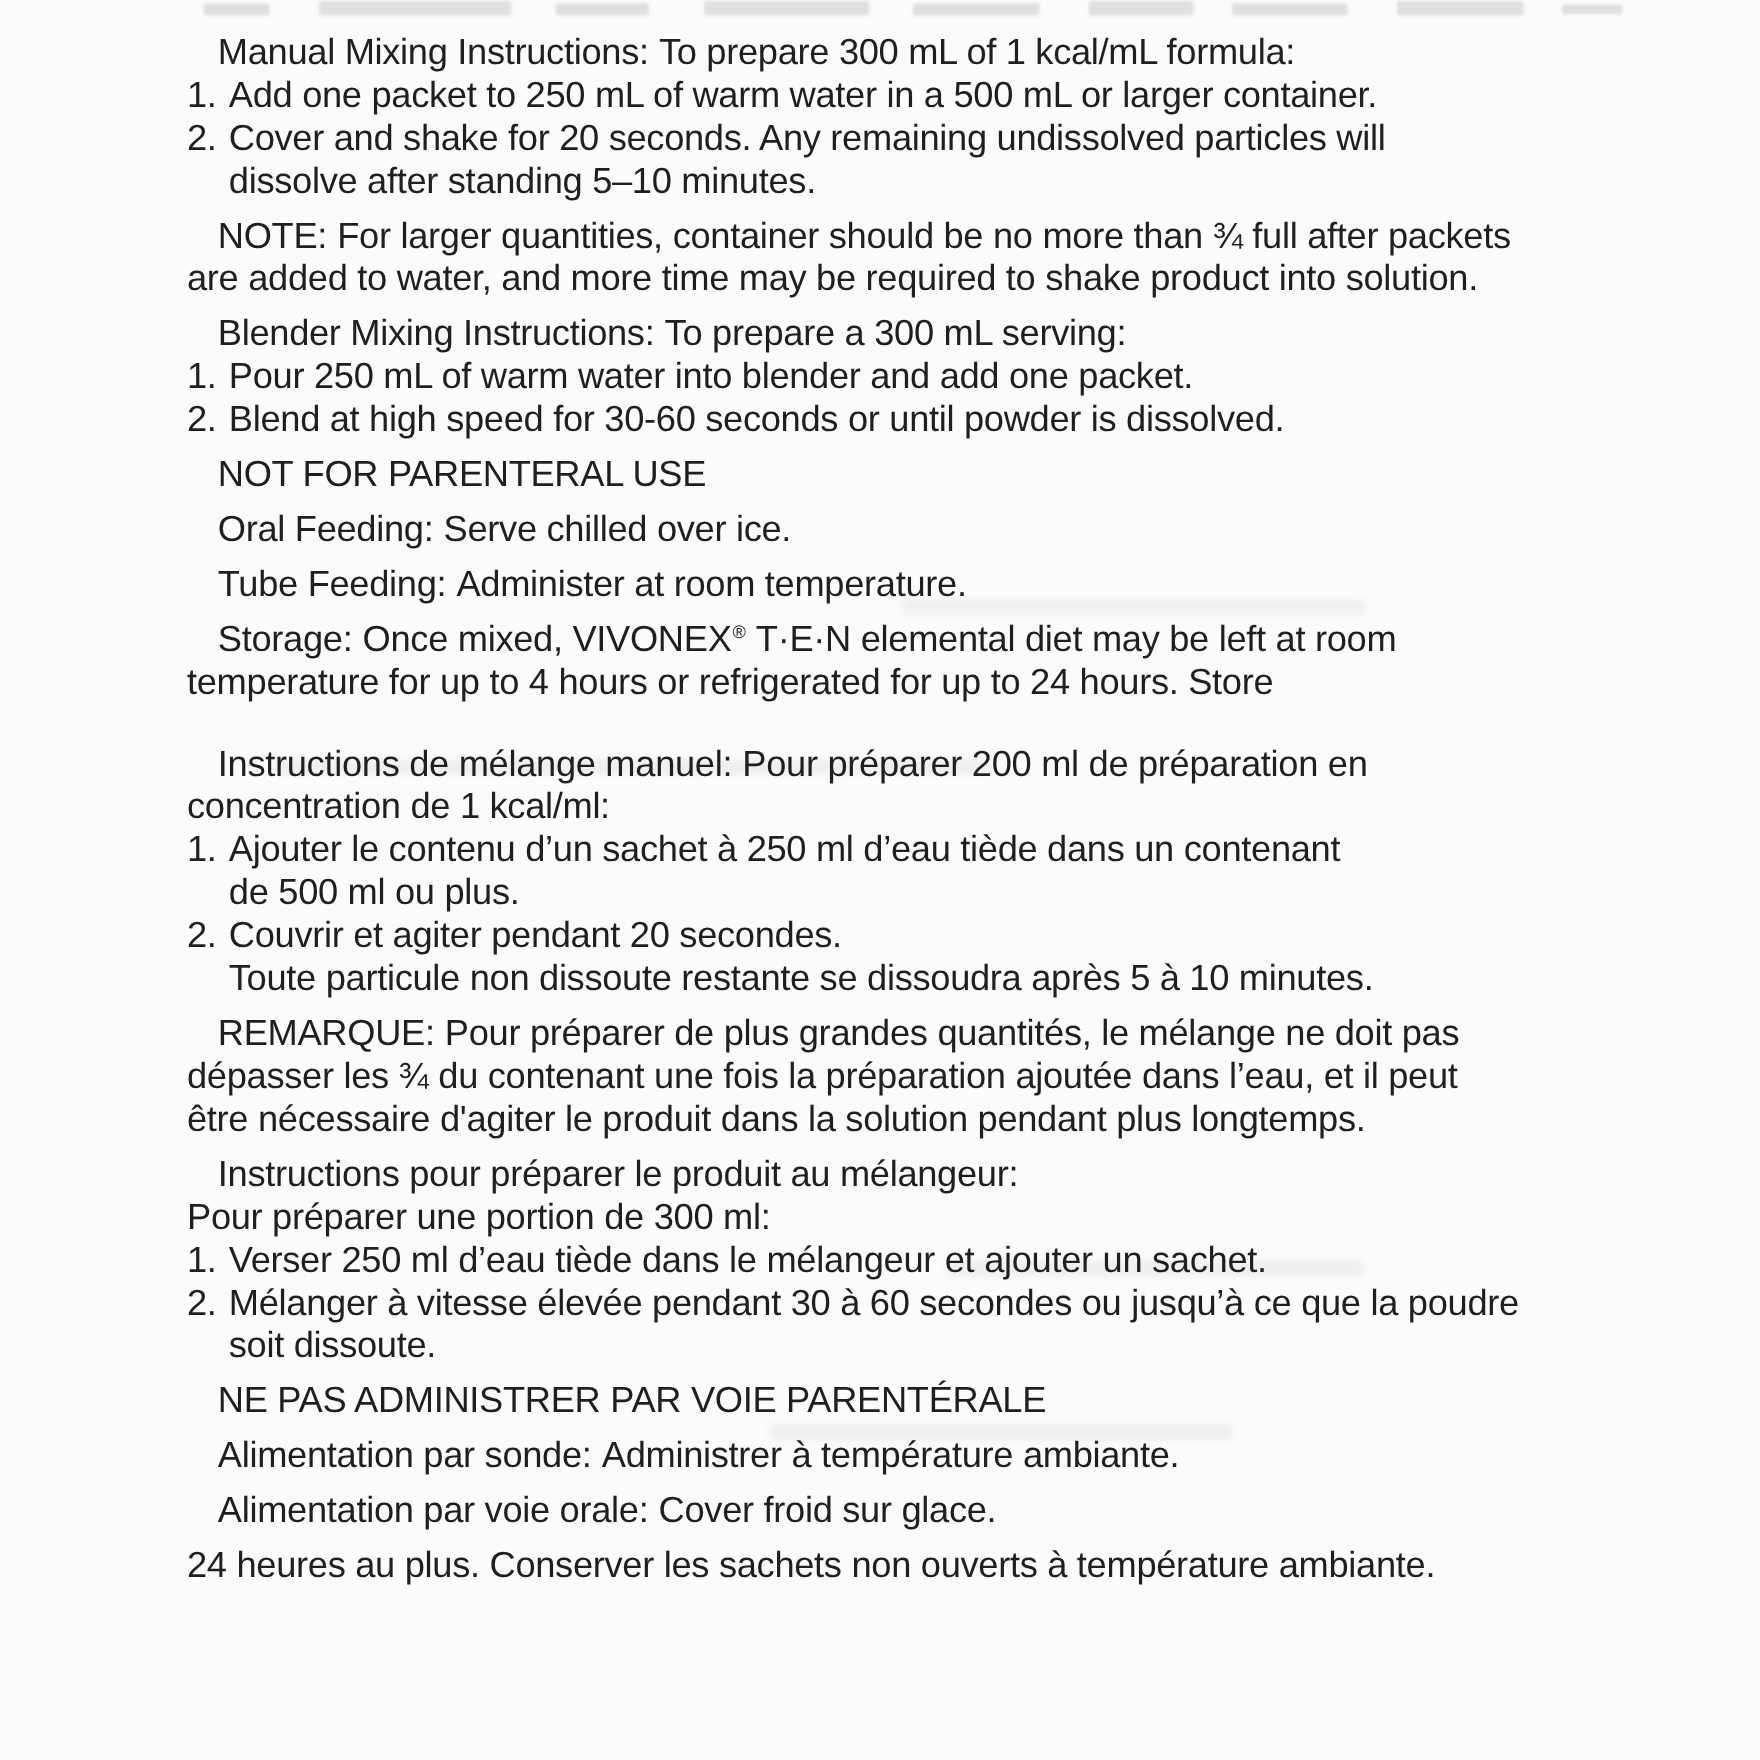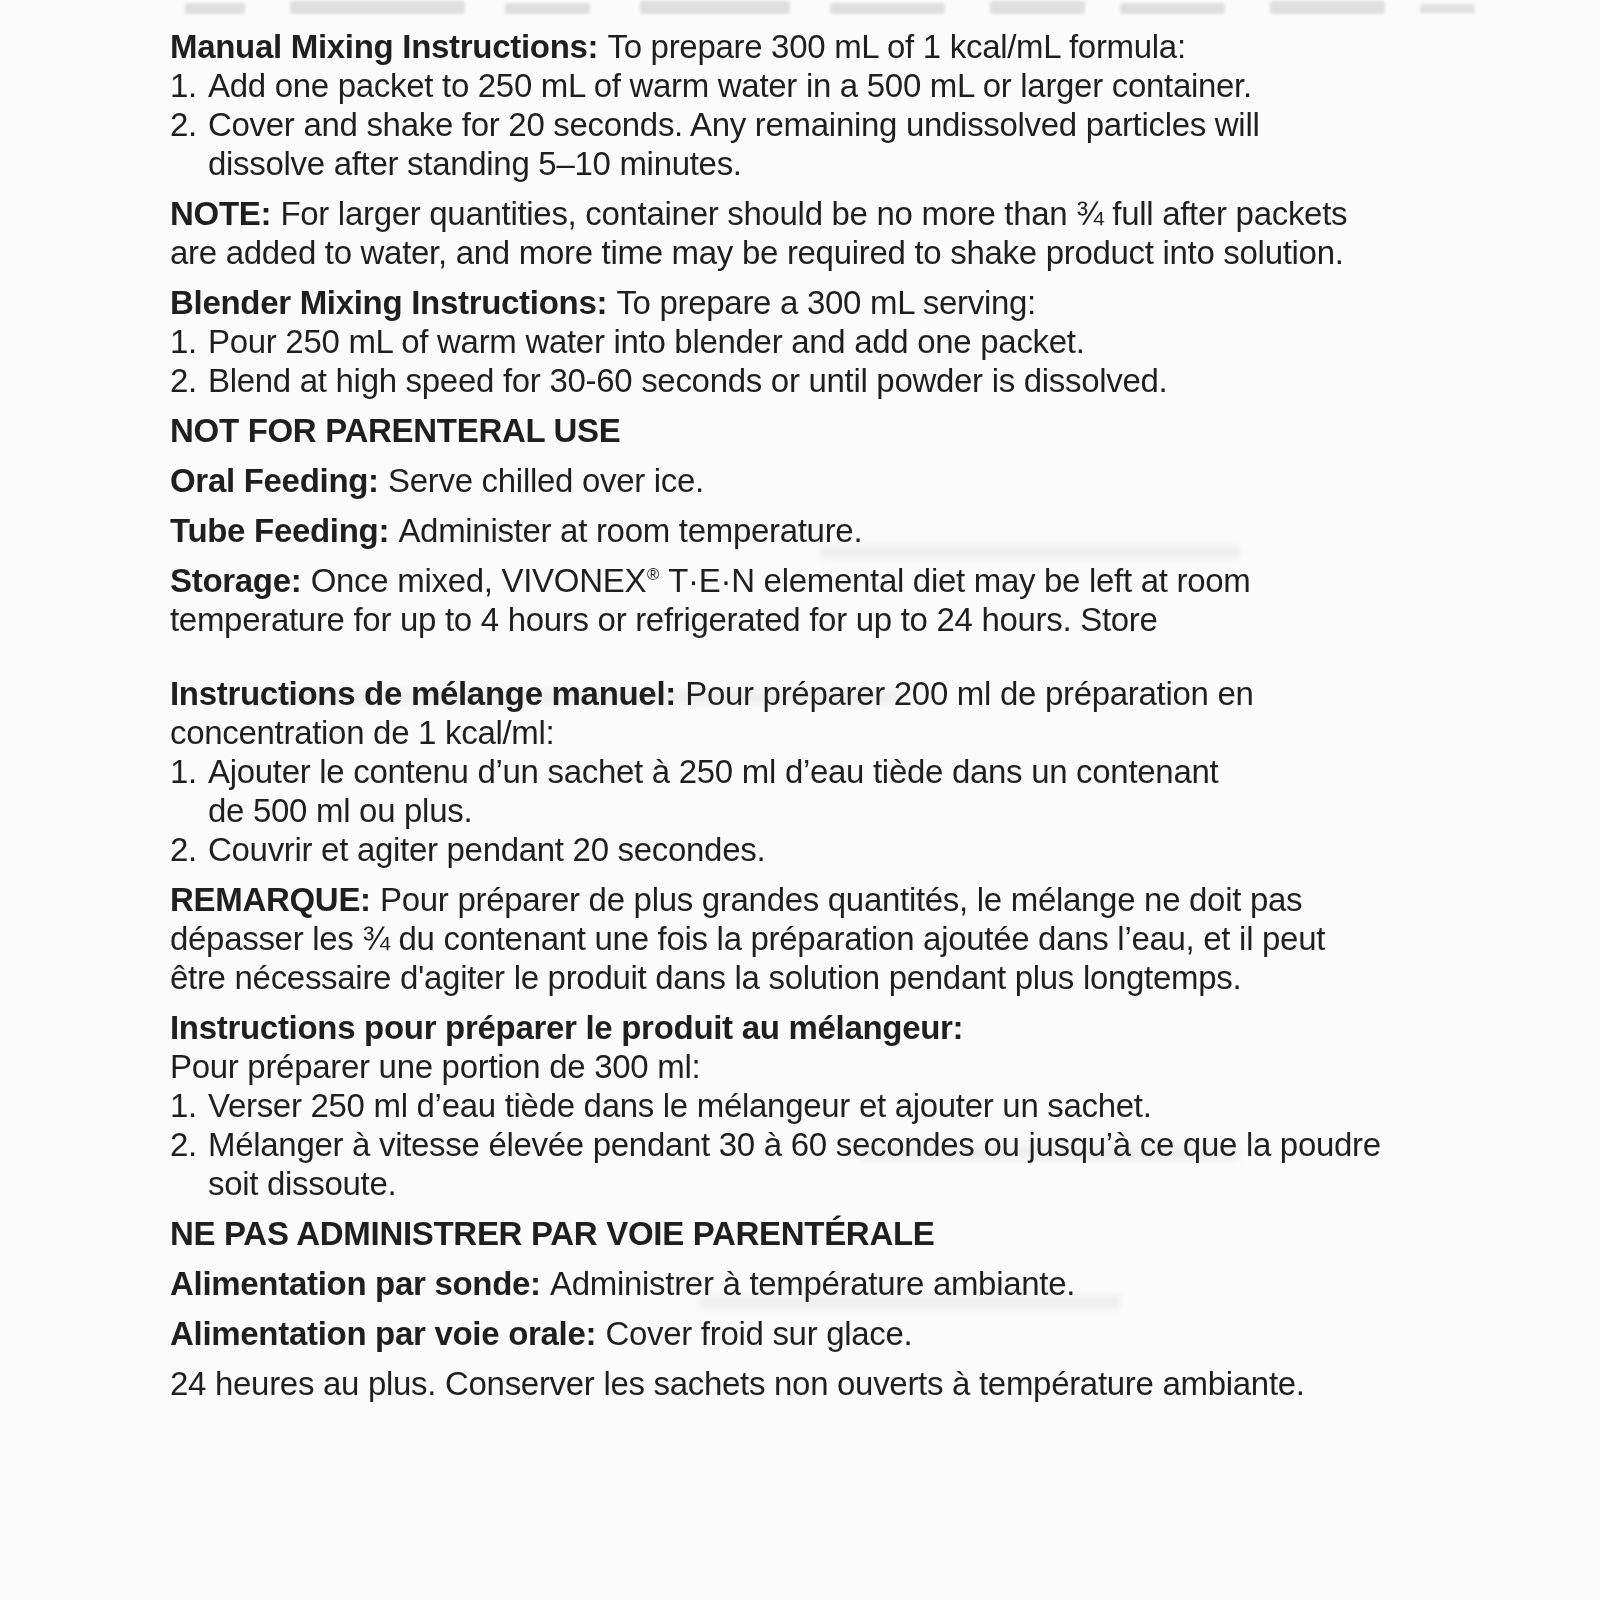--- a/index.html
+++ b/index.html
@@ -17,21 +17,21 @@
     font-size: 33px;
     line-height: 39px;
     letter-spacing: -0.3px;
   }
   .block { margin: 0; }
   .space-first { margin-top: 0; }
   .space-none  { margin-top: 0; }
   .space-md    { margin-top: 11px; }
   .space-lg    { margin-top: 35px; }
   .line { display: block; white-space: nowrap; }
-  strong.lead { font-weight: 700; margin-right: 0.28em; }
+  strong.lead { font-weight: 400; margin-right: 0.28em; margin-left: 28px; }
   .step { position: relative; padding-left: 38px; }
   .step .num { position: absolute; left: 0; top: 0; }
   sup.reg { font-size: 0.5em; vertical-align: super; line-height: 0; margin: 0 1px; }
   .artifact {
     position: absolute;
     background: #bfbfbf;
     border-radius: 2px;
     filter: blur(1.5px);
   }
   .artifact.top  { opacity: 0.45; }
@@ -102,20 +102,21 @@
       <span class="line">concentration de 1 kcal/ml:</span>
     </div>
     <div class="block step space-none">
       <span class="num">1.</span>
       <span class="line">Ajouter le contenu d’un sachet à 250 ml d’eau tiède dans un contenant</span>
       <span class="line">de 500 ml ou plus.</span>
     </div>
     <div class="block step space-none">
       <span class="num">2.</span>
       <span class="line">Couvrir et agiter pendant 20 secondes.</span>
+      <span class="line">Toute particule non dissoute restante se dissoudra après 5 à 10 minutes.</span>
     </div>
     <div class="block para space-md">
       <span class="line"><strong class="lead">REMARQUE:</strong><span>Pour préparer de plus grandes quantités, le mélange ne doit pas</span></span>
       <span class="line">dépasser les ¾ du contenant une fois la préparation ajoutée dans l’eau, et il peut</span>
       <span class="line">être nécessaire d'agiter le produit dans la solution pendant plus longtemps.</span>
     </div>
     <div class="block para space-md">
       <span class="line"><strong class="lead">Instructions pour préparer le produit au mélangeur:</strong></span>
     </div>
     <div class="block para space-none">

